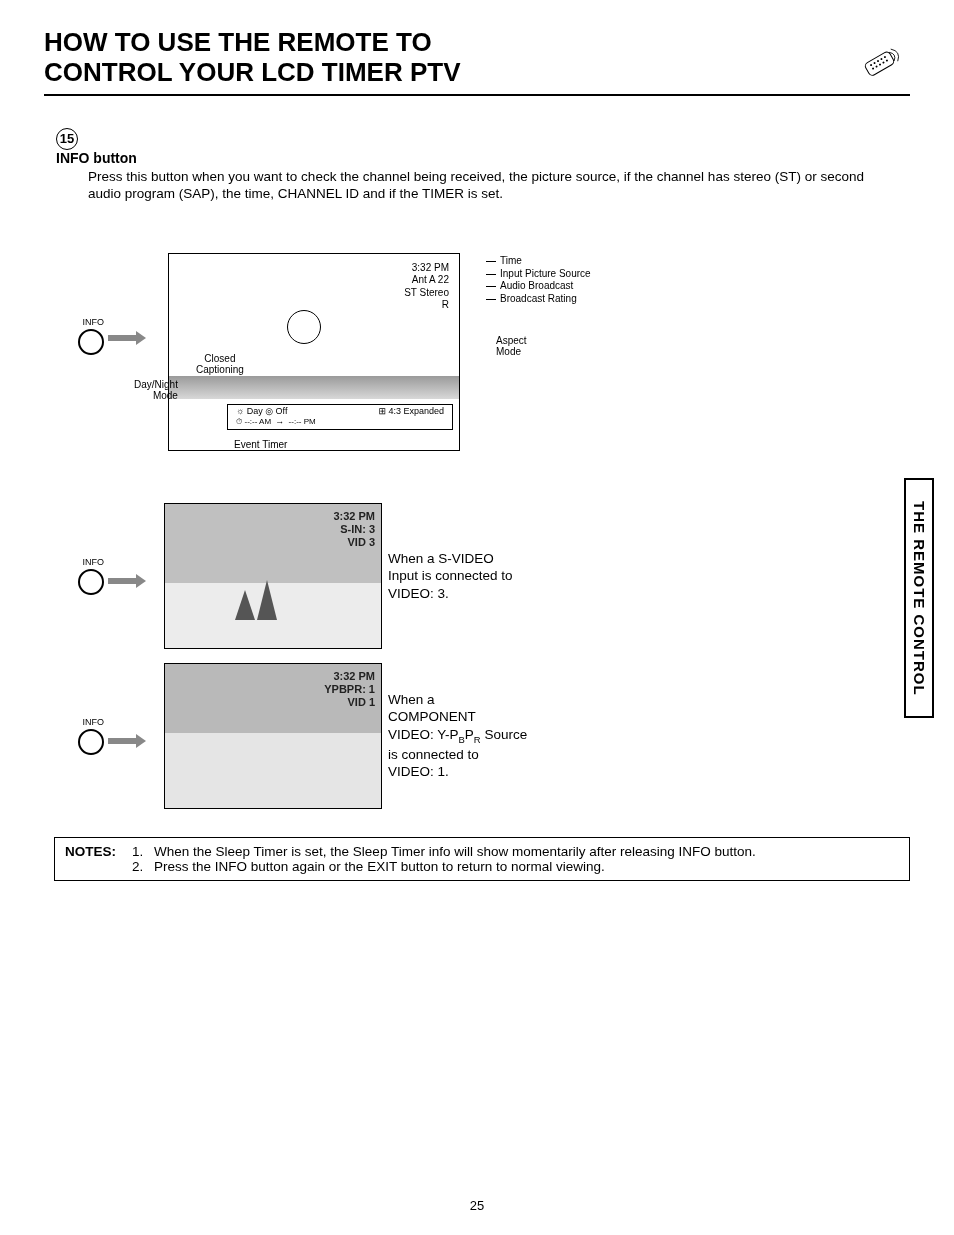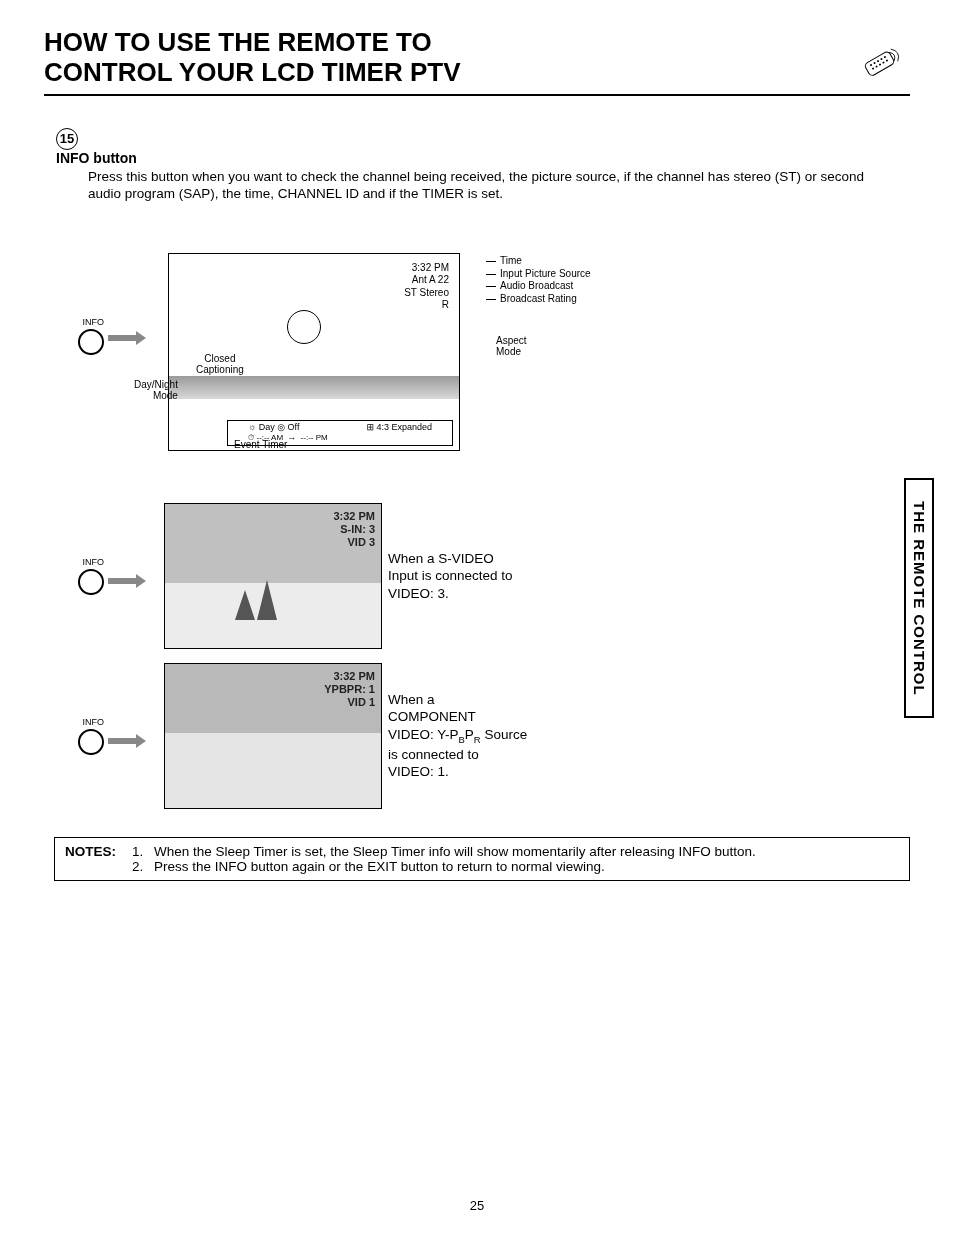--- a/index.html
+++ b/index.html
@@ -16,21 +16,21 @@
   .figure-area { margin-top: 50px; margin-left: 10px; }
   .row { display: flex; align-items: flex-start; }
   .info-btn { display: flex; flex-direction: column; align-items: flex-end; width: 50px; margin-right: 4px; }
   .info-btn-label { font-size: 9px; margin-bottom: 2px; }
   .info-btn-circle { width: 26px; height: 26px; border: 2px double #000; border-radius: 50%; background: #fff; }
   .arrow-r { width: 40px; height: 14px; position: relative; margin-top: 10px; }
   .arrow-r::before { content: ''; position: absolute; left: 0; top: 4px; width: 28px; height: 6px; background: #888; }
   .arrow-r::after { content: ''; position: absolute; left: 28px; top: 0; border-left: 10px solid #888; border-top: 7px solid transparent; border-bottom: 7px solid transparent; }
   .screen1 { position: relative; width: 292px; height: 198px; border: 1px solid #000; background: linear-gradient(#fff 62%, #999 62%, #d8d8d8 74%, #fff 74%); }
   .center-circle { position: absolute; left: 118px; top: 56px; width: 34px; height: 34px; border: 1px solid #000; border-radius: 50%; }
-  .overlay-bar { position: absolute; left: 58px; bottom: 4px; width: 226px; height: 26px; border: 1px solid #000; background: #fff; font-size: 9px; padding: 1px 20px; line-height: 1.15; }
+  .overlay-bar { position: absolute; left: 58px; bottom: 20px; width: 226px; height: 26px; border: 1px solid #000; background: #fff; font-size: 9px; padding: 1px 8px; line-height: 1.15; }
   .overlay-inner { display: flex; justify-content: space-between; }
   .overlay-line2 { font-size: 8px; }
   .info-list { position: absolute; right: 10px; top: 8px; font-size: 10px; text-align: right; line-height: 1.25; }
   .label-pointers { position: absolute; left: 432px; top: 2px; font-size: 10px; line-height: 1.27; }
   .ptr { position: relative; padding-left: 14px; }
   .ptr::before { content: ''; position: absolute; left: 0; top: 6px; width: 10px; border-top: 1px solid #000; }
   .aspect-lbl { position: absolute; left: 434px; top: 82px; font-size: 10px; line-height: 1.1; margin-left: 8px; }
   .cc-lbl { position: absolute; left: 142px; top: 100px; font-size: 10px; text-align: center; line-height: 1.1; }
   .dn-lbl { position: absolute; left: 80px; top: 126px; font-size: 10px; text-align: right; line-height: 1.1; }
   .ev-lbl { position: absolute; left: 180px; top: 186px; font-size: 10px; }

